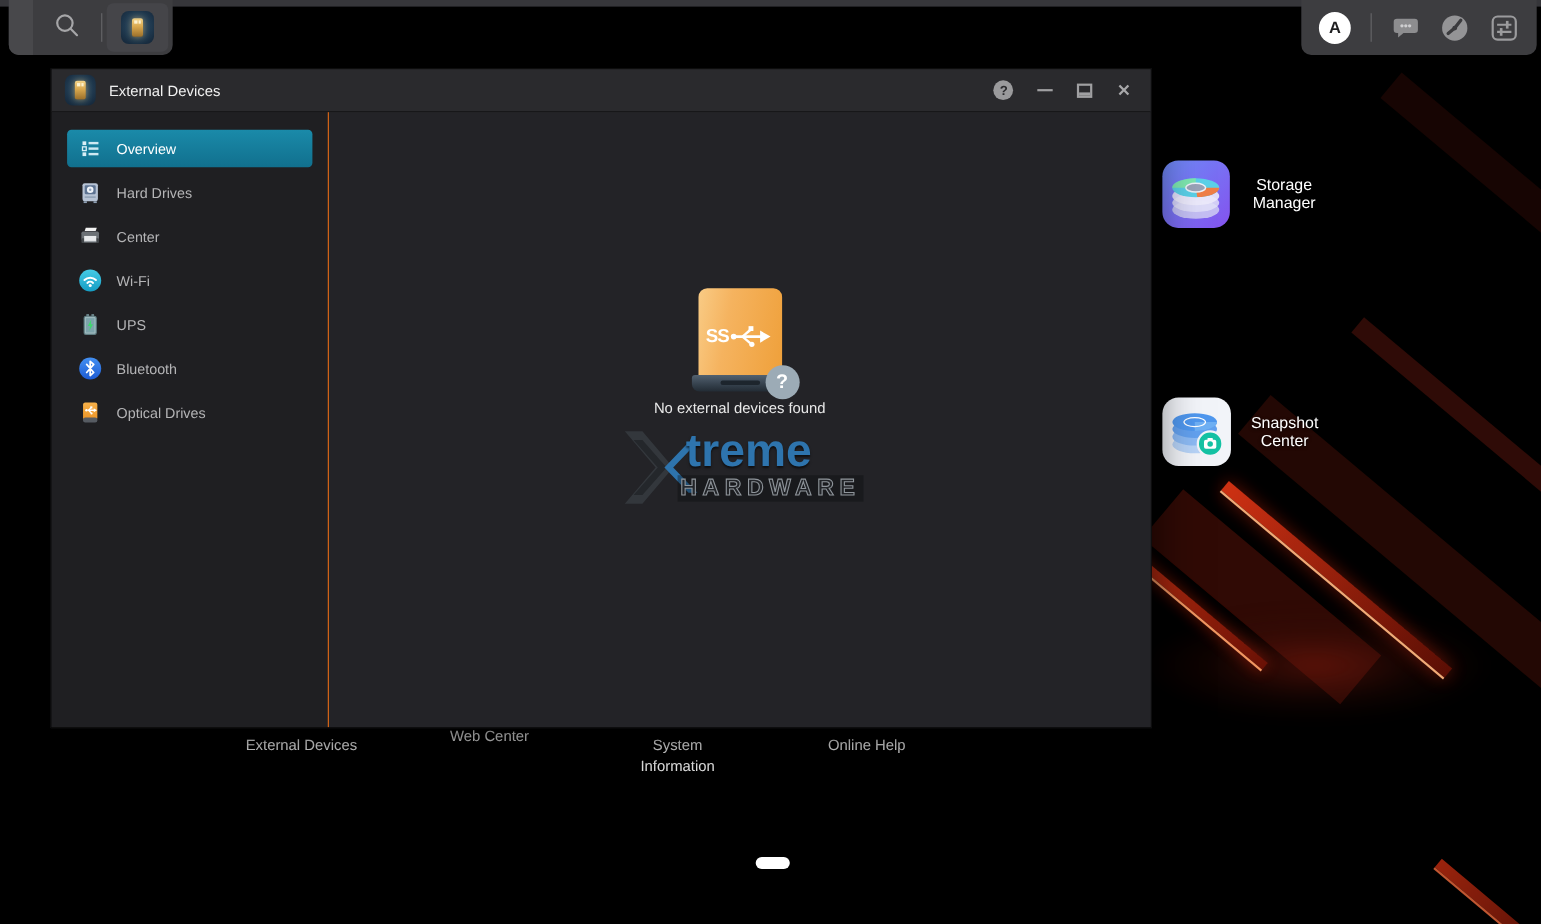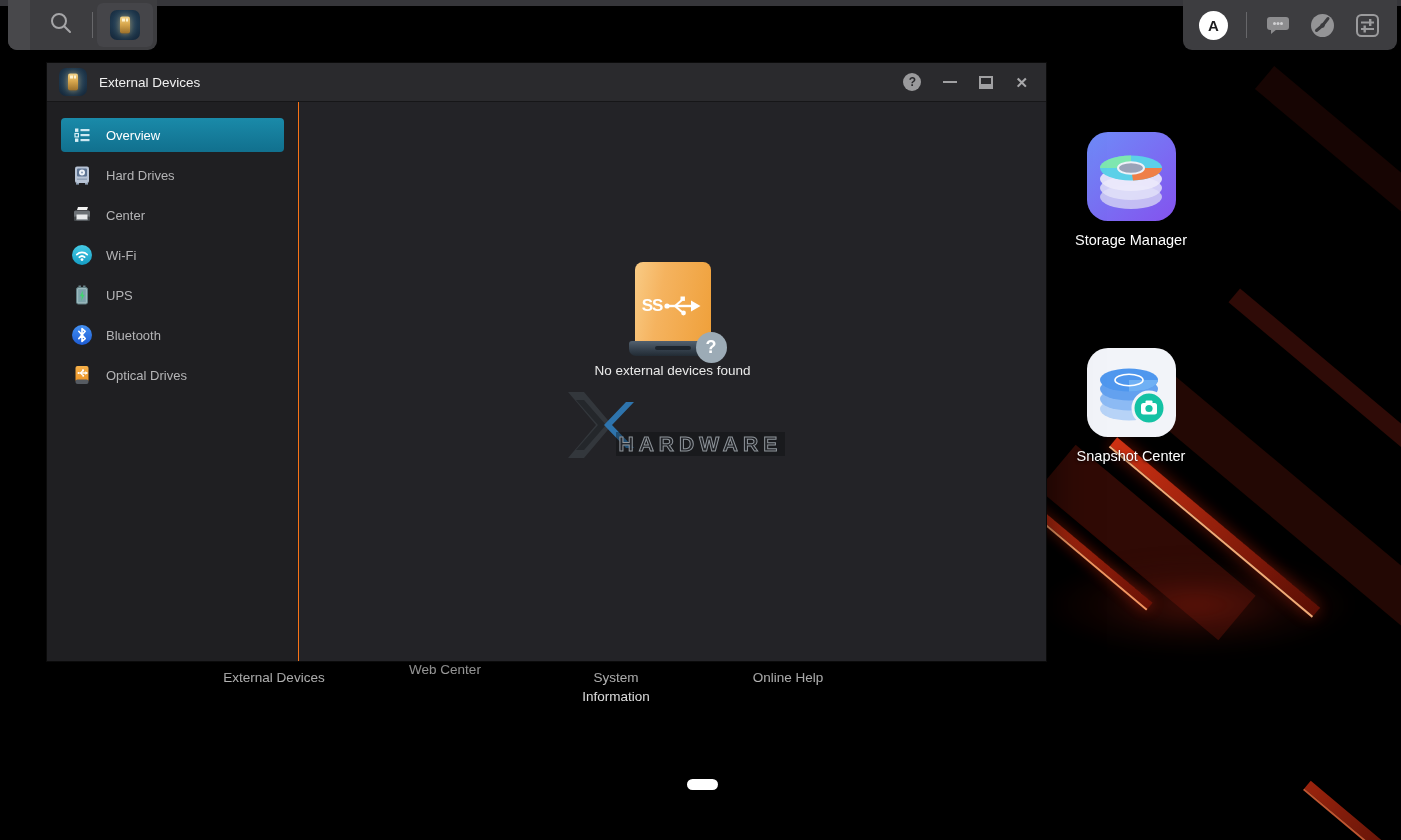--- a/index.html
+++ b/index.html
@@ -101,21 +101,21 @@
   
   .watermark { position:relative; margin-top:12px; width:210px; height:70px; }
   .wm-treme { position:absolute; left:56px; top:-4px; font-size:42px; font-weight:bold;
     color:#2e74ad; letter-spacing:0px; text-shadow:0 1px 2px rgba(0,0,0,.6); }
   .wm-hardware { position:absolute; left:48px; top:42px; font-size:21px; font-weight:bold;
     letter-spacing:5px; color:rgba(34,37,41,.9); -webkit-text-stroke:1px #8f959b;
     background:rgba(10,11,12,.35); padding:0 3px; }
   .wm-x { position:absolute; left:0; top:0; }
 
   
-  .desk-icon { position:absolute; width:150px; display:flex; flex-direction:column; align-items:center;
+  .desk-icon { position:absolute; width:150px; display:flex; align-items:center;
                gap:10px; z-index:1; cursor:pointer; }
   .desk-label { font-size:14.5px; color:#fff; text-shadow:0 1px 3px rgba(0,0,0,.9); text-align:center; }
   .hidden-label { position:absolute; z-index:1; font-size:13.5px; color:#f2f2f2; text-align:center;
                   line-height:19px; text-shadow:0 1px 3px rgba(0,0,0,.9); cursor:pointer; }
 
   .home-pill { position:absolute; left:687px; top:779px; width:31px; height:11px; border-radius:6px;
                background:#fff; z-index:2; cursor:pointer; }
 </style>
 </head>
 <body>
@@ -338,20 +338,21 @@
       </div>
 
       <div class="empty-text">No external devices found</div>
 
       <div class="watermark">
         <svg class="wm-x" width="70" height="70" viewBox="0 0 70 70">
           <polygon points="0,2 28,35 0,68 16,68 44,35 16,2" fill="#33373c"></polygon>
           <polygon points="8,10 30,35 8,60 16,60 38,35 16,10" fill="#24272b"></polygon>
           <polygon points="66,12 44,35 66,58 58,58 36,35 58,12" fill="#2e74ad"></polygon>
         </svg>
+        <span class="wm-treme">treme</span>
         <span class="wm-hardware">HARDWARE</span>
       </div>
     </div>
   </div>
 </div>
 
 <div class="desk-icon" style="left:1056px; top:131px;">
   <svg width="91" height="91" viewBox="0 0 91 91">
     <defs>
       <linearGradient id="smg" x1="0" y1="0" x2="1" y2="1">

